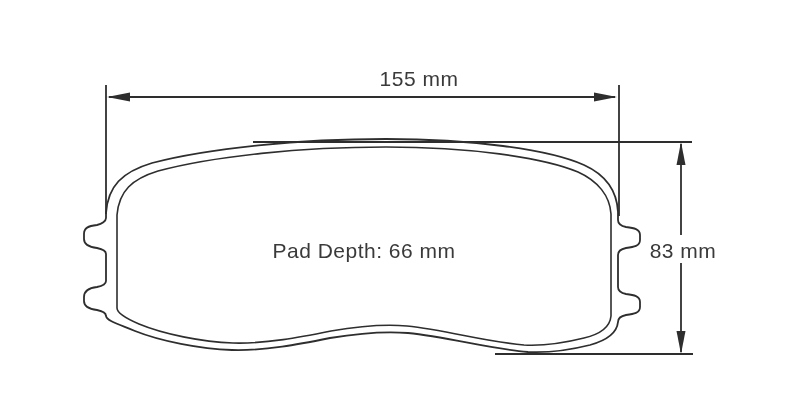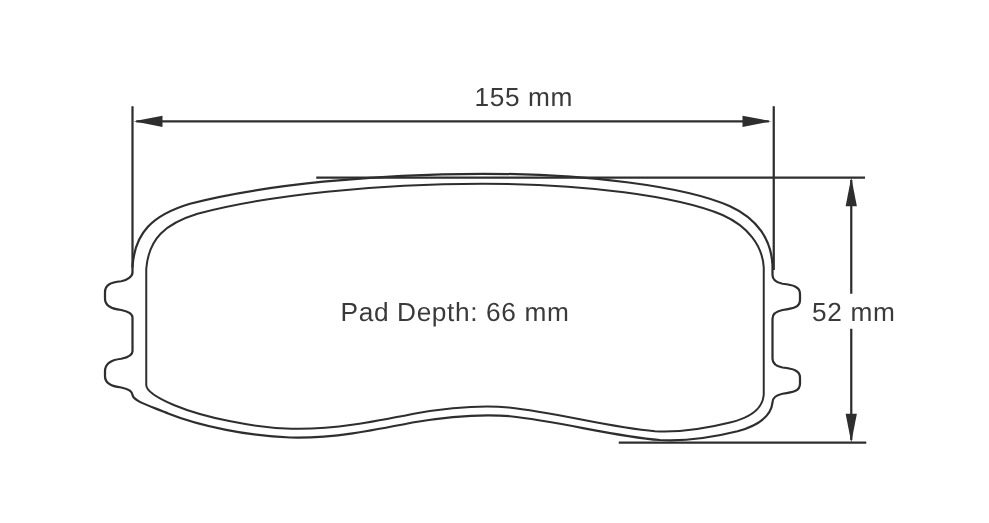--- a/index.html
+++ b/index.html
@@ -110,15 +110,15 @@
       <polygon points="617,97 594,92.5 594,101.5"></polygon>
       <polygon points="681,142 676.5,165 685.5,165"></polygon>
       <polygon points="681,354 676.5,331 685.5,331"></polygon>
     </g>
   </svg>
 
   <div class="dim-label width">155 mm</div>
 
   <div class="dim-label depth">Pad Depth: 66 mm</div>
 
-  <div class="dim-label height">52 mm</div>
+  <div class="dim-label height">83 mm</div>
 
 </div>
 
 </body></html>

